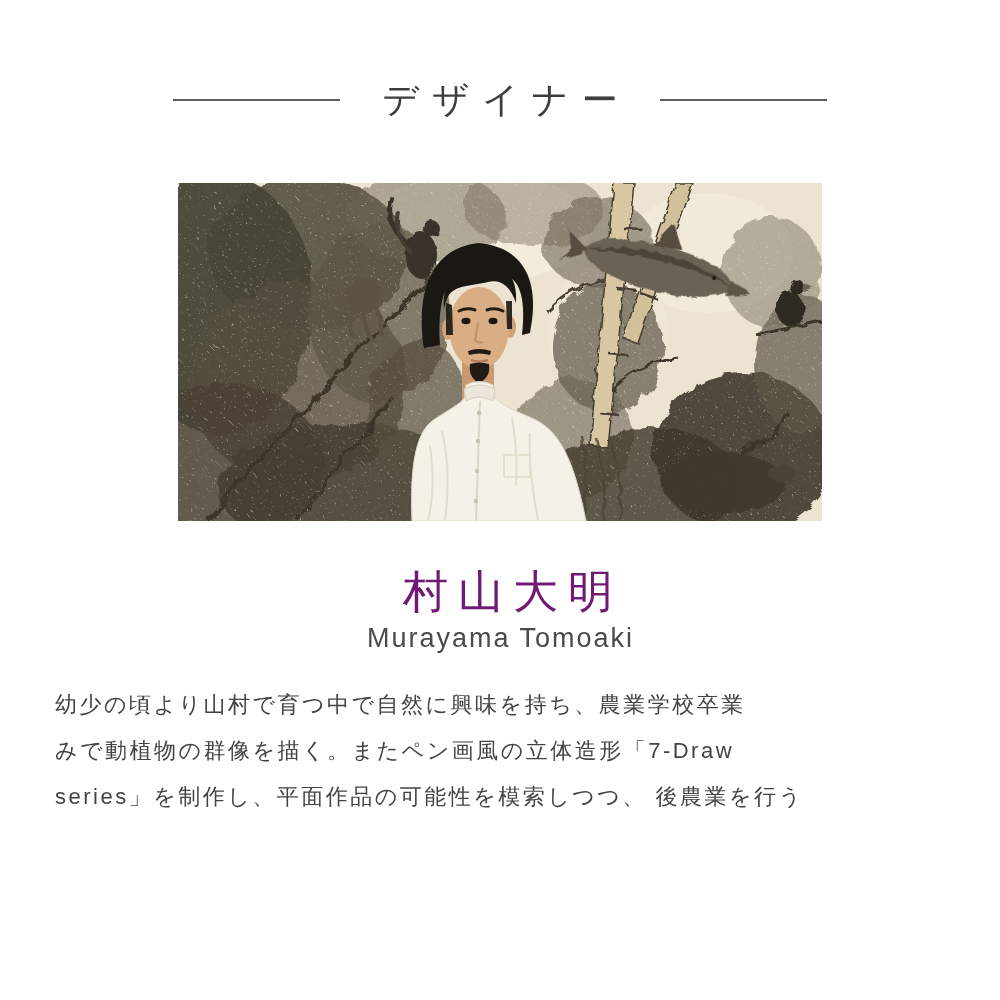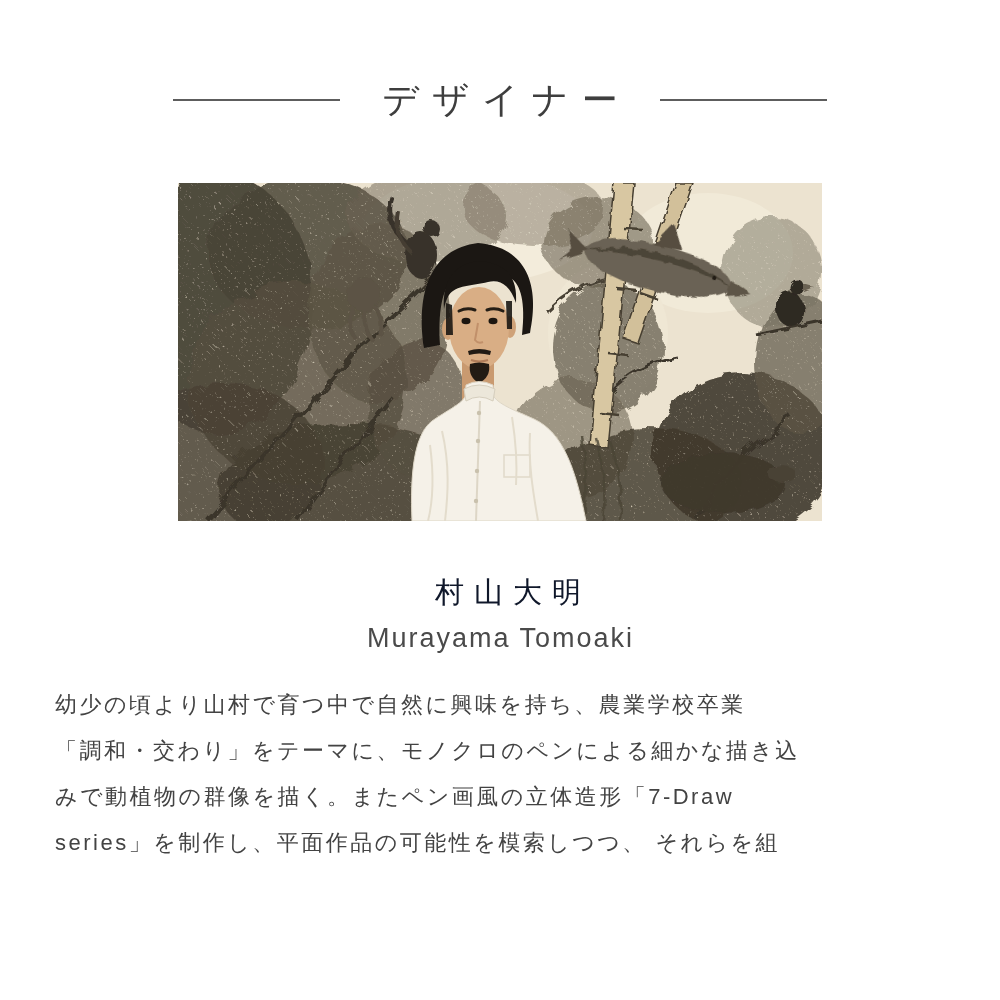--- a/index.html
+++ b/index.html
@@ -17,21 +17,21 @@
   .page-title{
     font-size:36px; font-weight:500; color:#3e3e3e;
     letter-spacing:13px; padding-left:13px; line-height:44px; white-space:nowrap;
   }
   .photo{
     position:absolute; top:183px; left:178px; width:644px; height:338px;
   }
   .photo svg{ display:block; width:100%; height:100%; }
   .name-ja{
     position:absolute; top:570px; left:0; right:0; text-align:center;
-    font-size:29px; font-weight:500; color:#0f172a;
+    font-size:45px; font-weight:500; color:#701a75;
     letter-spacing:10px; padding-left:26px; line-height:44px;
   }
   .name-en{
     position:absolute; top:620px; left:0; right:0; text-align:center;
     font-size:27px; font-weight:400; color:#4a4a4a;
     letter-spacing:2px; padding-left:1px; line-height:36px;
   }
   .bio{
     position:absolute; top:682px; left:55px; width:900px;
     font-size:22px; color:#434343; letter-spacing:2.5px; line-height:46px;
@@ -173,18 +173,17 @@
         <path d="M252,262 C257,300 254,322 250,338 M264,248 C272,282 270,312 267,338 M352,250 C350,282 356,314 360,338 M334,234 Q340,272 338,302" stroke="#e3dccc" stroke-width="2" fill="none"></path>
       </g>
     </svg>
   </div>
 
   <h2 class="name-ja">村山大明</h2>
   <div class="name-en">Murayama Tomoaki</div>
 
   <div class="bio">
     <div class="bio-line">幼少の頃より山村で育つ中で自然に興味を持ち、農業学校卒業</div>
-    <div class="bio-line">「調和・交わり」をテーマに、モノクロのペンによる細かな描き込</div>
     <div class="bio-line">みで動植物の群像を描く。またペン画風の立体造形「7-Draw</div>
-    <div class="bio-line">series」を制作し、平面作品の可能性を模索しつつ、 それらを組</div>
+    <div class="bio-line">series」を制作し、平面作品の可能性を模索しつつ、 後農業を行う</div>
   </div>
 
 </div>
 
 </body></html>

